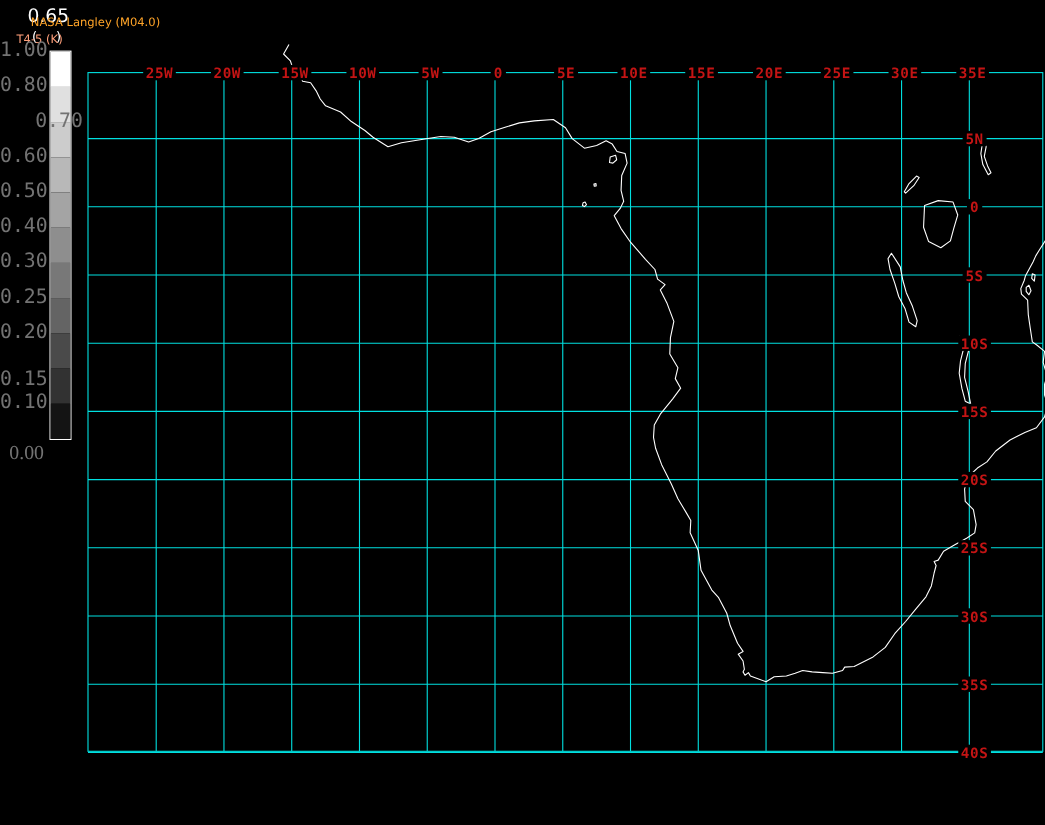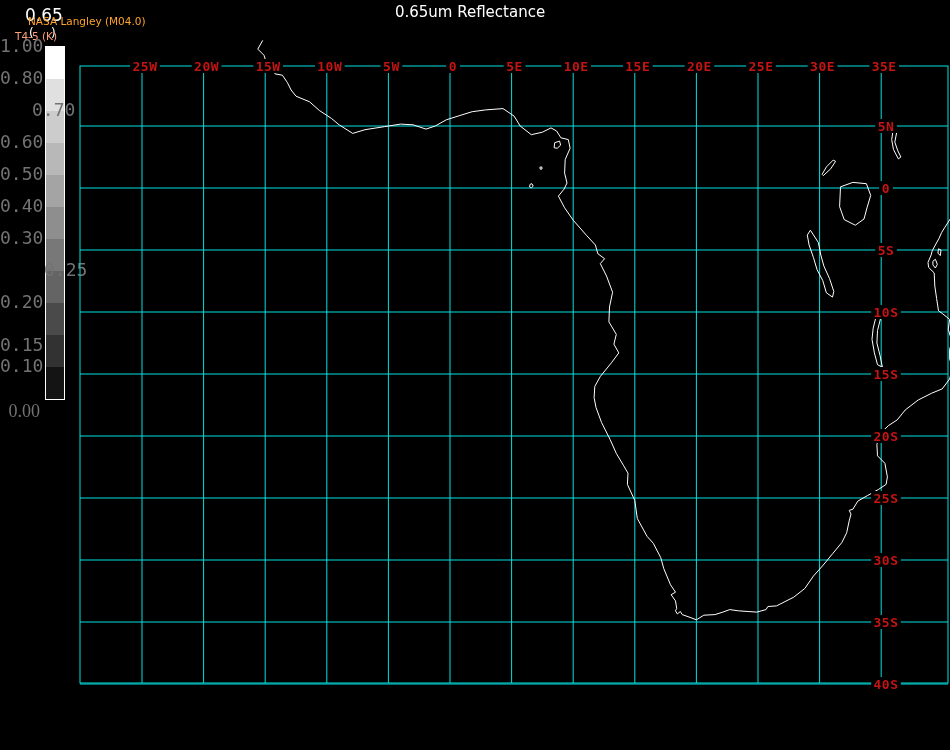--- a/index.html
+++ b/index.html
@@ -23,21 +23,20 @@
   .geo-label{font-family:"DejaVu Sans Mono",monospace;font-size:13px;font-weight:bold;
              letter-spacing:0.5px;}
   #status-bar{position:absolute;left:215px;top:735px;color:#fff;white-space:pre;
               font-family:"DejaVu Sans Mono",monospace;font-size:12px;letter-spacing:1.6px;}
 </style>
 </head>
 <body>
 
 <div id="screen">
 
-  <div class="hdr" id="title">0.65um Reflectance</div>
 
   <div class="corner">
     <span id="corner-value">0.65</span>
     <span id="corner-source">NASA Langley (M04.0)</span>
     <span id="corner-paren-open">(</span>
     <span id="corner-paren-close">)</span>
     <span id="corner-product">T4-5 (K)</span>
   </div>
 
   <div id="colorbar">
@@ -54,21 +53,21 @@
       <div class="cb-seg" style="background: rgb(20, 20, 20);"></div>
     </div>
   <div id="colorbar-labels">
       <div class="cb-label" style="top: 38px;">1.00</div>
       <div class="cb-label" style="top: 70px;">0.80</div>
       <div class="cb-label" style="top: 102px; margin-left: 32px;">0.70</div>
       <div class="cb-label" style="top: 134px;">0.60</div>
       <div class="cb-label" style="top: 166px;">0.50</div>
       <div class="cb-label" style="top: 198px;">0.40</div>
       <div class="cb-label" style="top: 230px;">0.30</div>
-      <div class="cb-label" style="top: 262px; padding-left: 44px;">0.25</div>
+      <div class="cb-label" style="top: 262px;">0.25</div>
       <div class="cb-label" style="top: 294px;">0.20</div>
       <div class="cb-label" style="top: 337px;">0.15</div>
       <div class="cb-label" style="top: 358px;">0.10</div>
       <div class="cb-label" style="top: 404px; font-family: Liberation Serif, serif;">0.00</div>
     </div>
 
   <svg id="map" width="950" height="750" viewBox="0 0 950 750">
       <line x1="142" y1="66" x2="142" y2="683" stroke="#00e0e0" stroke-width="1"></line>
       <line x1="203.6" y1="66" x2="203.6" y2="683" stroke="#00e0e0" stroke-width="1"></line>
       <line x1="265.2" y1="66" x2="265.2" y2="683" stroke="#00e0e0" stroke-width="1"></line>

